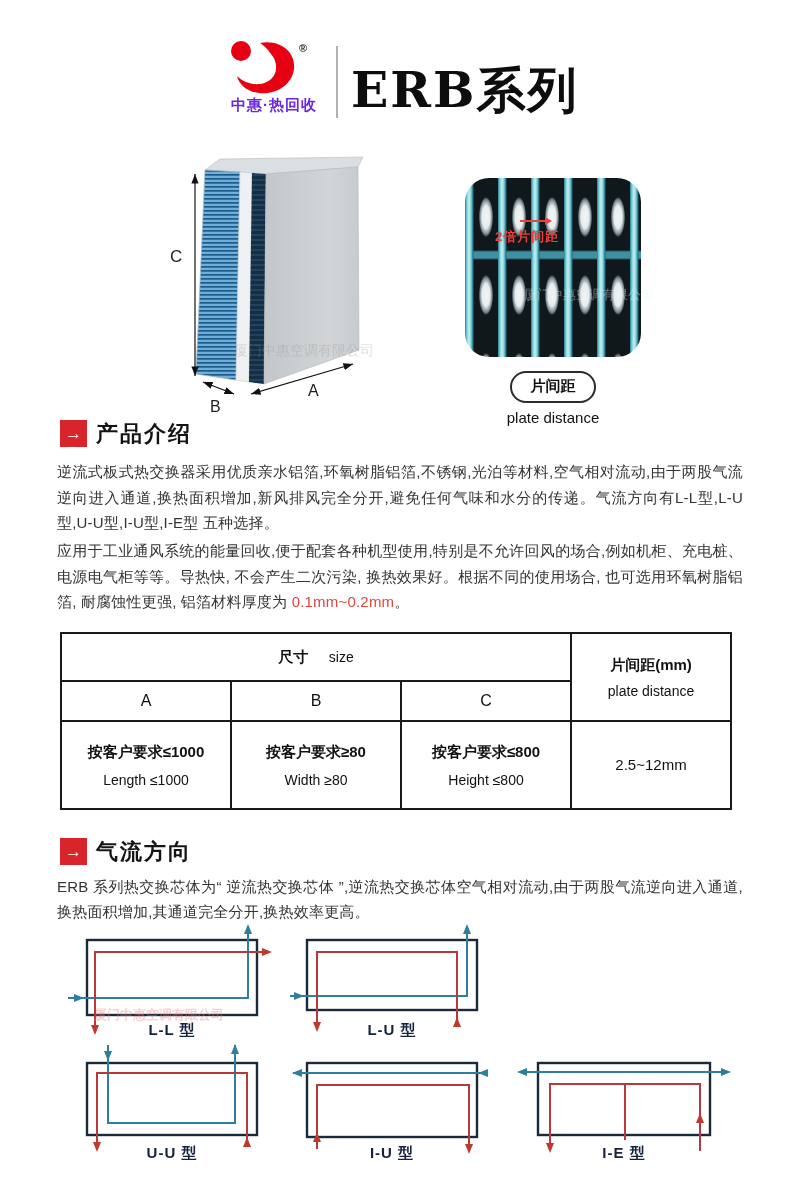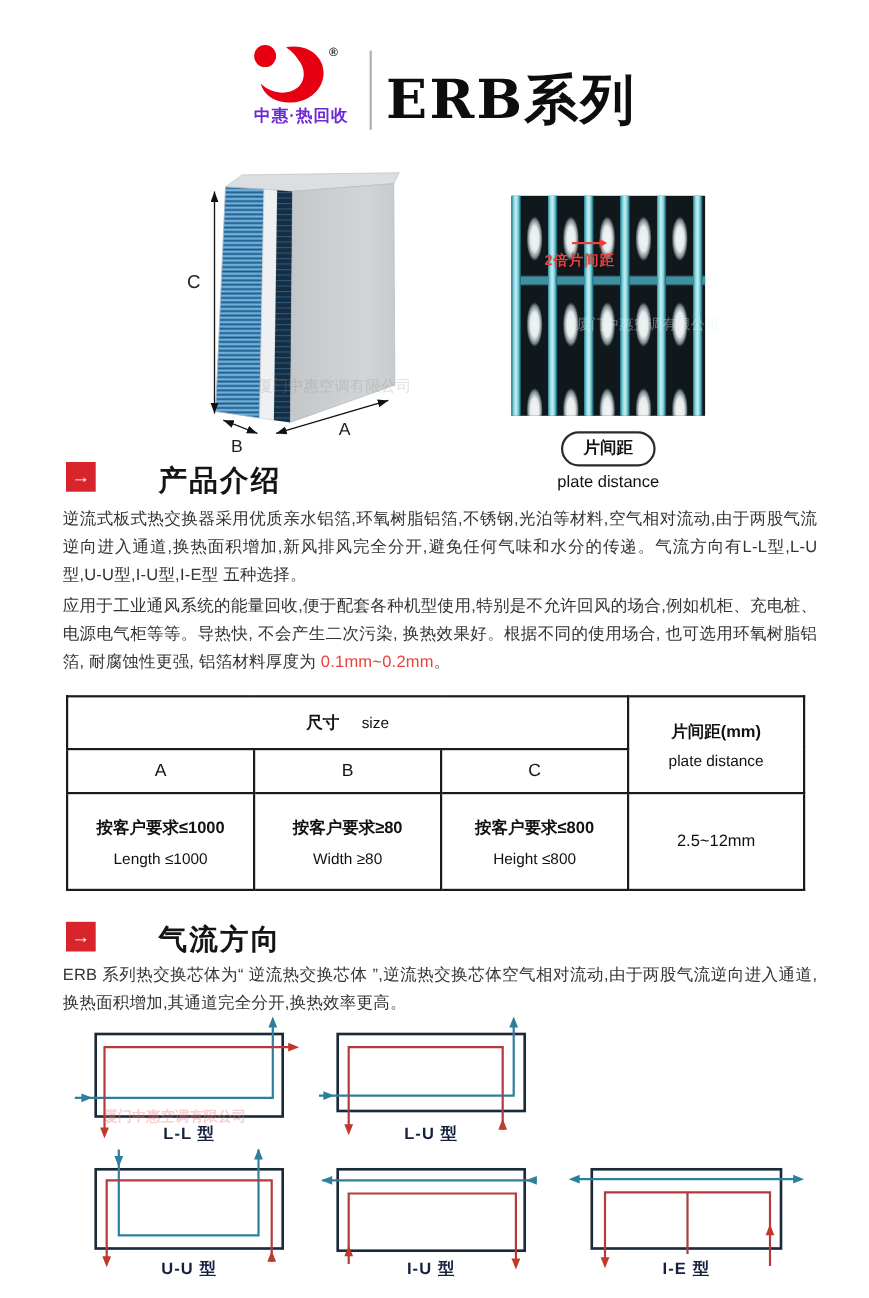--- a/index.html
+++ b/index.html
@@ -17,45 +17,46 @@
 
   
   .product-fig { position:absolute; left:150px; top:152px; width:225px; height:262px; }
   .wm { position:absolute; font-size:14px; white-space:nowrap; pointer-events:none;margin-left:36px; }
   .wm-product { left:48px; top:190px; color:rgba(140,140,140,.28); }
   .wm-plate { left:0; width:100%; text-align:center; top:108px; color:rgba(225,240,243,.4); font-size:13px; }
   .wm-diagram { left:58px; top:1006px; color:rgba(235,130,130,.38); font-size:13px; font-weight:bold; }
 
   
   .plate-col { position:absolute; left:465px; top:178px; width:176px; }
-  .plate-photo { position:relative; width:176px; height:200px;
+  .plate-photo { position:relative; width:176px; height:179px;
     background-color:#10181c;
     background-image:
       repeating-linear-gradient(90deg,
         #2a7c92 0px, #7fd3da 2px, #c8eef0 4px, #7fd3da 6px, #1f6e85 8px,
         rgba(0,0,0,0) 9px, rgba(0,0,0,0) 33px),
       linear-gradient(180deg, rgba(0,0,0,0) 0 72px, rgba(70,165,185,.85) 74px 80px, rgba(0,0,0,0) 82px),
       radial-gradient(ellipse 10px 28px at 21px 39px, #f2f5f5 0%, #e7ecec 40%, #76858a 62%, rgba(0,0,0,0) 72%);
     background-size:auto, auto, 33px 78px;
+    border-radius:24px;
   }
   .plate-ann { position:absolute; left:30px; top:50px; color:#e8433f; font-size:13px; font-weight:bold;
                letter-spacing:1px; text-shadow:0 0 2px rgba(0,0,0,.4); }
   .plate-ann-arrow { position:absolute; left:55px; top:42px; width:26px; height:2px; background:#e8433f; }
   .plate-ann-arrow .tri { position:absolute; right:-6px; top:-3px; width:0; height:0;
      border-left:7px solid #e8433f; border-top:4px solid transparent; border-bottom:4px solid transparent; }
   .plate-pill { margin:14px auto 0; width:86px; text-align:center; border:2px solid #2b2b2b;
                 border-radius:16px; padding:4px 0 5px; font-size:15px; font-weight:bold; color:#111; }
   .plate-en { margin-top:6px; text-align:center; font-size:15px; color:#111; }
 
   
   .sec-box { position:absolute; width:27px; height:27px; background:#d7252b; color:#fff;
              display:flex; align-items:center; justify-content:center;
              font-size:17px; font-weight:bold; }
   .sec-title { position:absolute; font-family:Liberation Mono, monospace;
-               font-size:26px; font-weight:bold; color:#141414; letter-spacing:2px;margin-left:48px; }
+               font-size:22px; font-weight:bold; color:#141414; letter-spacing:2px; }
 
   
   .para { position:absolute; left:57px; width:686px; font-size:15px; line-height:25.5px;
           color:#333; letter-spacing:.2px; text-align:justify; }
   .red-text { color:#e8433b; }
 
   
   .size-table { position:absolute; left:60px; top:632px; width:670px; border-collapse:collapse; table-layout:fixed; }
   .size-table td { border:2px solid #1a1a1a; text-align:center; vertical-align:middle; color:#111; }
   .tbl-cn { font-weight:bold; font-size:15px; }

